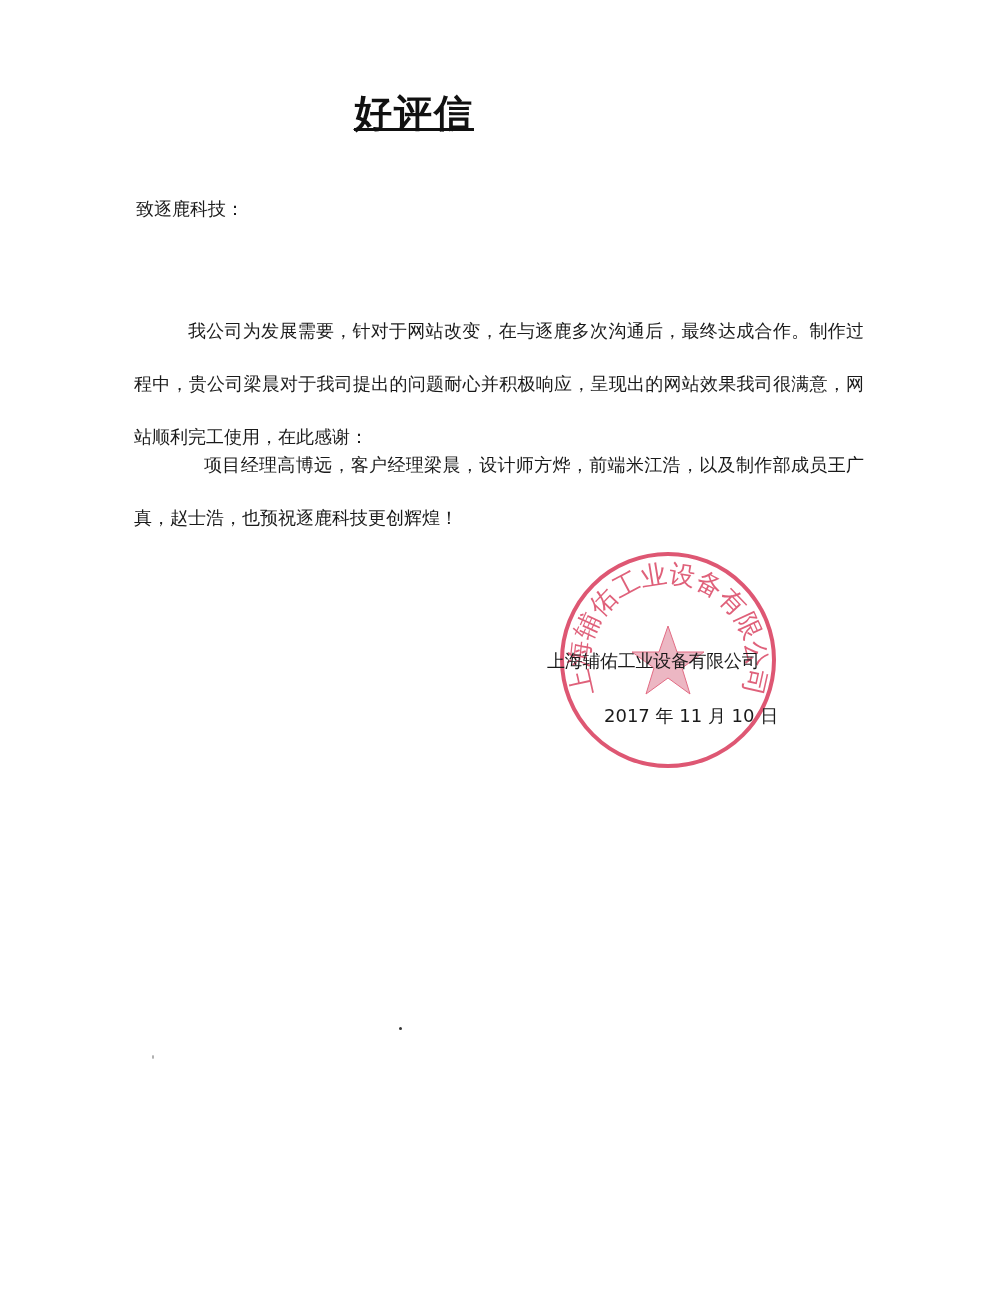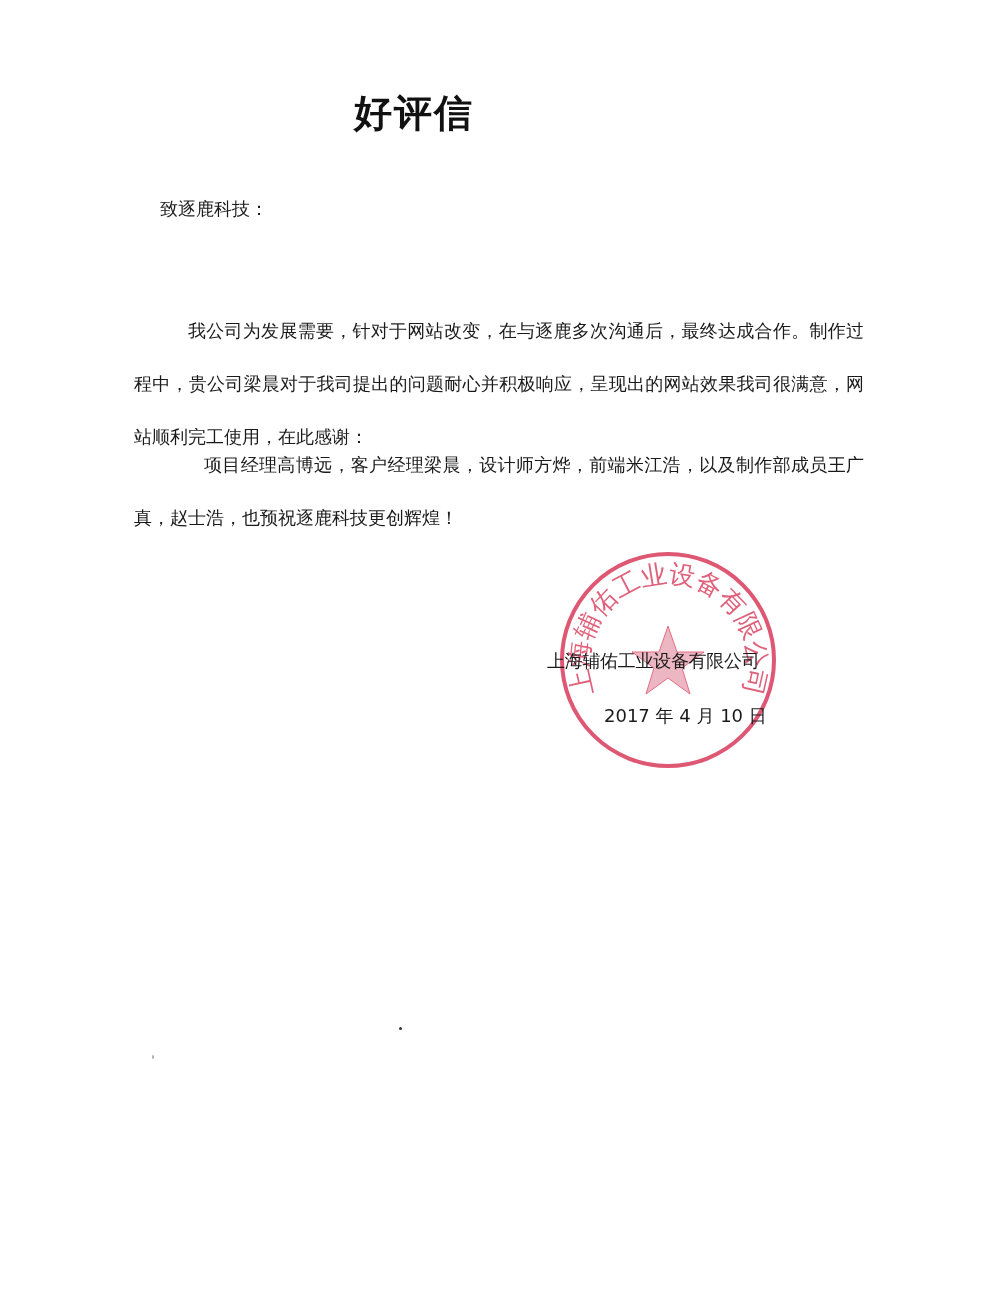--- a/index.html
+++ b/index.html
@@ -18,27 +18,27 @@
     .title {
       position: absolute;
       left: 0;
       width: 828px;
       top: 88px;
       text-align: center;
       font-size: 38px;
       font-weight: bold;
       letter-spacing: 2px;
       color: #111;
+      text-decoration: underline;
     }
     .salutation {
       position: absolute;
       left: 136px;
       top: 197px;
       font-size: 18px;
-      margin-left: 24px;
     }
     .para {
       position: absolute;
       left: 134px;
       width: 730px;
       font-size: 18px;
       line-height: 53px;
       text-align: justify;
       text-indent: 54px;
     }
@@ -95,18 +95,18 @@
       <circle cx="112" cy="112" r="106" fill="none" stroke="#d83a5a" stroke-width="4" opacity="0.85"></circle>
       <text font-family="DejaVu Sans, sans-serif" font-size="26" fill="#d83a5a" opacity="0.8">
         <textPath href="#sealArc" startOffset="50%" text-anchor="middle">上海辅佑工业设备有限公司</textPath>
       </text>
       <polygon points="112,78 121,104 148,104 126,120 134,146 112,130 90,146 98,120 76,104 103,104" fill="#e6a0b0" stroke="#d83a5a" stroke-width="1" opacity="0.75"></polygon>
     </svg>
   </div>
 
   <div class="signature">上海辅佑工业设备有限公司</div>
 
-  <div class="date">2017 年 4 月 10 日</div>
+  <div class="date">2017 年 11 月 10 日</div>
 
   <div class="speck speck1"></div>
   <div class="speck speck2"></div>
 
 </div>
 
 </body></html>

